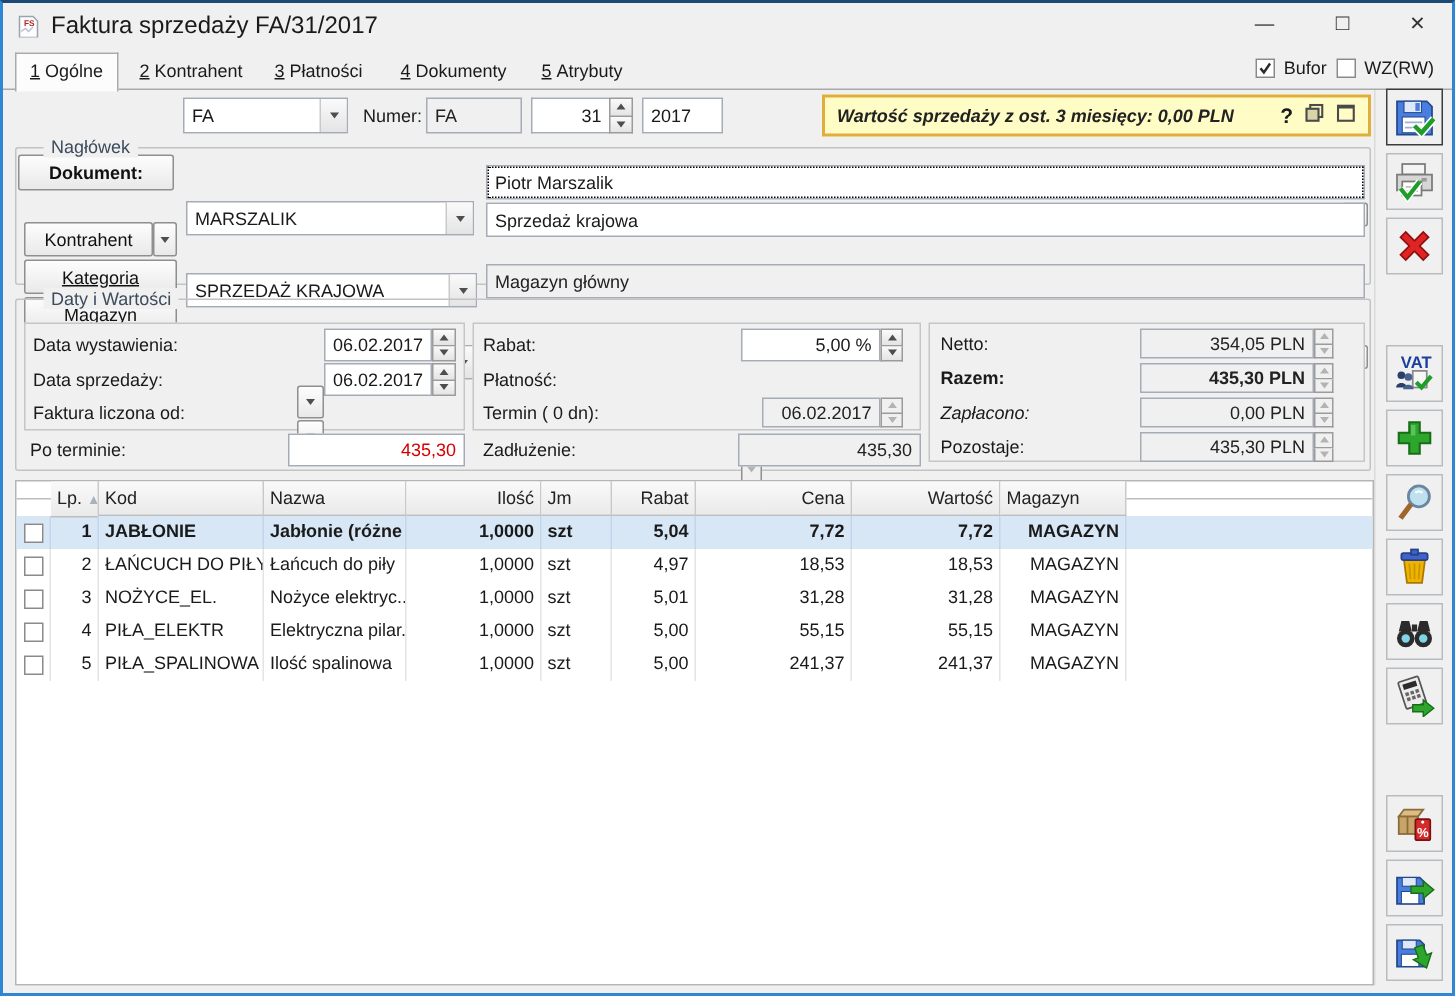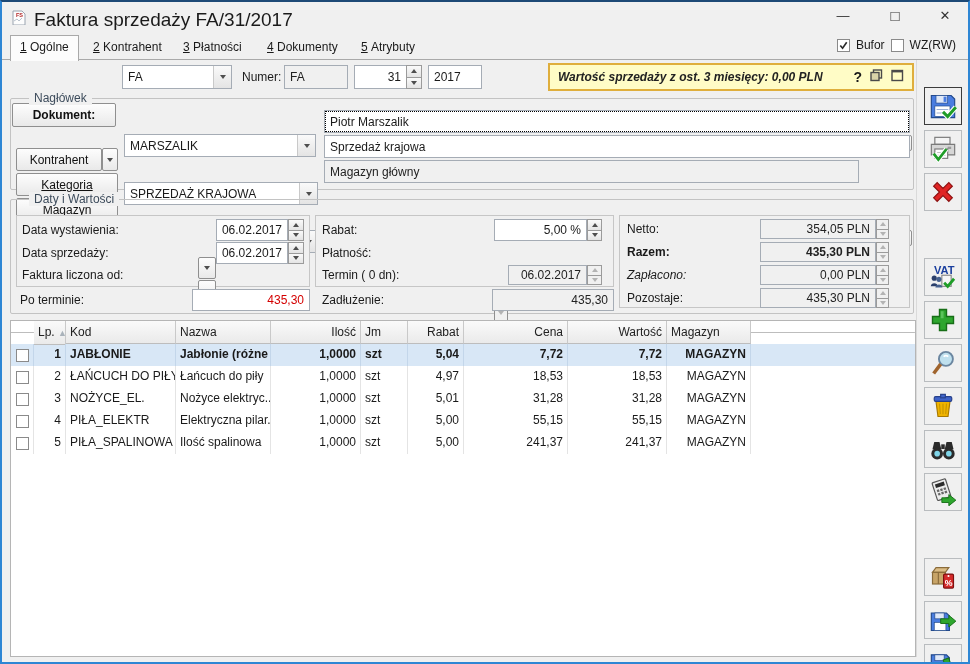--- a/index.html
+++ b/index.html
@@ -5,21 +5,21 @@
   * { margin:0; padding:0; box-sizing:border-box; }
   html,body { background:#d7d7d7; font-family:"Liberation Sans", sans-serif; }
   .window {
     position:relative; width:970px; height:664px; background:#f0f0f0;
     border-left:2px solid #2e86d4; border-right:2px solid #2e86d4; border-bottom:2px solid #2e86d4;
     border-top:2px solid #1d4976; overflow:hidden; font-size:12px; color:#1a1a1a;
   }
   .abs { position:absolute; }
   
   .titlebar { position:absolute; left:0; top:0; width:100%; height:30px; background:#f0f0f0; }
-  .wtitle { position:absolute; left:32px; top:7px; font-size:19px; color:#1a1a1a; white-space:nowrap; }
+  .wtitle { position:absolute; left:32px; top:7px; font-size:16px; color:#1a1a1a; white-space:nowrap; }
   .wbtn { position:absolute; top:0; width:34px; height:28px; text-align:center; line-height:28px; font-size:13px; color:#333; }
   
   .tabstrip { position:absolute; left:0; top:30px; width:100%; height:28px; border-bottom:1px solid #a9a9a9; }
   .tab { position:absolute; top:4px; height:25px; line-height:23px; padding:0 9px; white-space:nowrap; color:#1a1a1a; }
   .tab.active { background:#fcfcfc; border:1px solid #a9a9a9; border-bottom:none; top:3px; height:26px; }
   .tab .num { text-decoration:underline; }
   .cbrow { position:absolute; top:36px; right:12px; display:flex; align-items:center; gap:6px; }
   .cb { width:13px; height:13px; border:1px solid #8a8a8a; background:#fff; display:inline-flex; align-items:center; justify-content:center; }
   
   .pbtn { background:linear-gradient(#fdfdfd,#e9e9e9); border:1px solid #8f8f8f; border-radius:2px;
@@ -50,21 +50,21 @@
   .trow.head { height:23px; line-height:22px;align-items:center; }
   .tc { border-right:1px solid #e4e4e4; padding:0 4px; overflow:hidden; white-space:nowrap; }
   .head .tc { background:linear-gradient(#fafafa,#eaeaea); border-right:1px solid #c9c9c9; border-bottom:1px solid #bdbdbd; color:#222; }
   .c0{width:23px;} .c1{width:32px;} .c2{width:110px;} .c3{width:95px;} .c4{width:90px;} .c5{width:47px;}
   .c6{width:56px;} .c7{width:104px;} .c8{width:99px;} .c9{width:84px;} .c10{flex:1; border-right:none;}
   .num { text-align:right; }
   .trow.sel { background:#d8e7f6; font-weight:bold; }
   .trow.sel .tc { border-right-color:#c3d6ea; }
   
   .sbtn { position:absolute; left:922px; width:38px; height:38px; background:#f0f0f0; border:1px solid #b9bcbf;
-          display:flex; align-items:center; justify-content:center;margin-top:28px; }
+          display:flex; align-items:center; justify-content:center; }
   .sbtn.focus { border:1px solid #3c3c3c; }
   .sbtn svg { width:28px; height:28px; }
   .red { color:#d40000; }
   .bold { font-weight:bold; }
   .ic16 svg { width:16px; height:16px; display:block; }
 </style>
 </head>
 <body>
 
 <div class="window">
@@ -184,21 +184,21 @@
 
   <div class="pbtn abs" style="left:14px;top:158px;width:102px;height:23px;">
       <span>Magazyn</span>
     </div>
   <div class="combo abs" style="left:122px;top:158px;width:194px;height:23px;">
     <span>MAGAZYN</span>
     <span class="cbtn">
         <span class="tri-dn"></span>
       </span>
   </div>
-  <div class="tf gray abs" style="left:322px;top:158px;width:535px;height:23px;">
+  <div class="tf gray abs" style="left:322px;top:174px;width:586px;height:23px;">
       <span>Magazyn główny</span>
     </div>
 
   <div class="grp" style="left:8px;top:197px;width:904px;height:115px;">
     <span class="leg">Daty i Wartości</span>
   </div>
   <div class="pbtn chev abs" style="left:893px;top:190px;">
     <svg width="10" height="10" viewBox="0 0 10 10">
         <path d="M1.5 4.5L5 1l3.5 3.5M1.5 9L5 5.5 8.5 9" stroke="#222" stroke-width="1.3" fill="none"></path>
       </svg>

